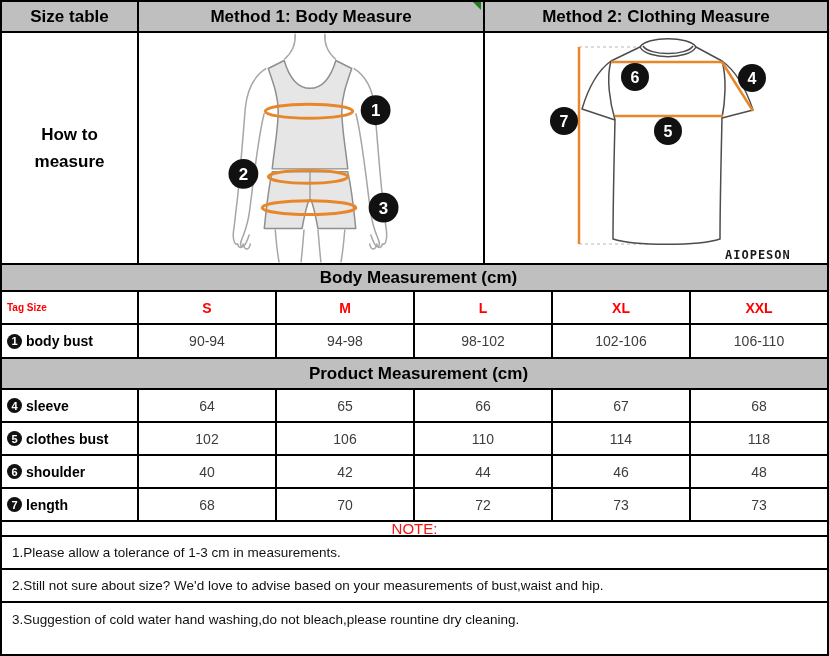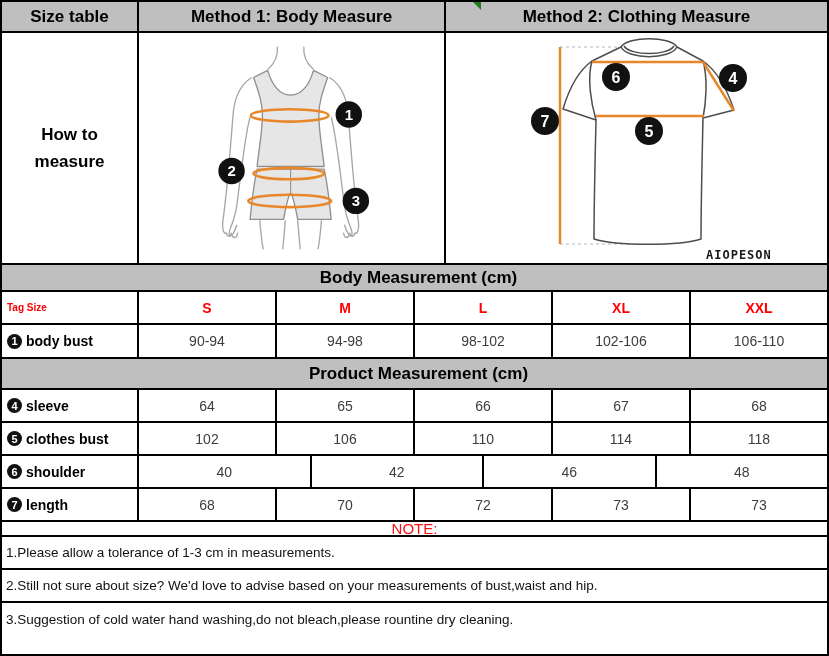--- a/index.html
+++ b/index.html
@@ -14,21 +14,21 @@
   }
   .row { display:flex; border-bottom:2px solid #000; }
   .row:last-child { border-bottom:none; }
   .cell { border-right:2px solid #000; display:flex; align-items:center; justify-content:center; }
   .cell:last-child { border-right:none; }
 
   
   .top-header { height:31px; background:#b91c1c; }
   .top-header .cell { font-weight:bold; font-size:17px; color:#000; background:#bfbfbf; }
   .c-label { width:137px; flex:none; }
-  .c-method1 { width:307px; flex:none; }
+  .c-method1 { width:346px; flex:none; }
   .c-method2 { flex:1; }
 
   
   .illus-row { height:232px; background:#fff; }
   .illus-row .cell { background:#fff; overflow:hidden; }
   .howto { font-weight:bold; font-size:17px; text-align:center; line-height:1.6; width:90px; }
 
   
   .section-title { background:#bfbfbf; display:flex; align-items:center; justify-content:center;
                    font-weight:bold; font-size:17px; color:#000; border-bottom:2px solid #000;padding-left:8px; }
@@ -49,21 +49,21 @@
   .data-row { height:33px; }
   .data-row-tall { height:34px; }
 
   .badge { display:inline-flex; width:15px; height:15px; border-radius:50%;
            background:#111; color:#fff; font-size:11px; font-weight:bold;
            align-items:center; justify-content:center; flex:none; }
 
   
   .note-title-row { height:15px; display:flex; align-items:center; justify-content:center;
                     border-bottom:2px solid #000; color:#f21414; font-size:15px; }
-  .note-row { height:33px; display:flex; align-items:center; padding-left:4px;
+  .note-row { height:33px; display:flex; align-items:center; padding-left:10px;
               border-bottom:2px solid #000; font-size:13.5px; color:#111; }
   .note-row:last-child { border-bottom:none; }
 
   
   .green-corner { position:absolute; left:471px; top:0; width:0; height:0;
                   border-left:8px solid transparent; border-top:8px solid #1e7e1e; }
 
   svg { display:block; }
 </style>
 </head>
@@ -204,20 +204,21 @@
     <div class="val">118</div>
   </div>
 
   <div class="m-row data-row">
     <div class="lbl">
       <span class="badge">6</span>
       <span>shoulder</span>
     </div>
     <div class="val">40</div>
     <div class="val">42</div>
+    <div class="val">44</div>
     <div class="val">46</div>
     <div class="val">48</div>
   </div>
 
   <div class="m-row data-row">
     <div class="lbl">
       <span class="badge">7</span>
       <span>length</span>
     </div>
     <div class="val">68</div>

